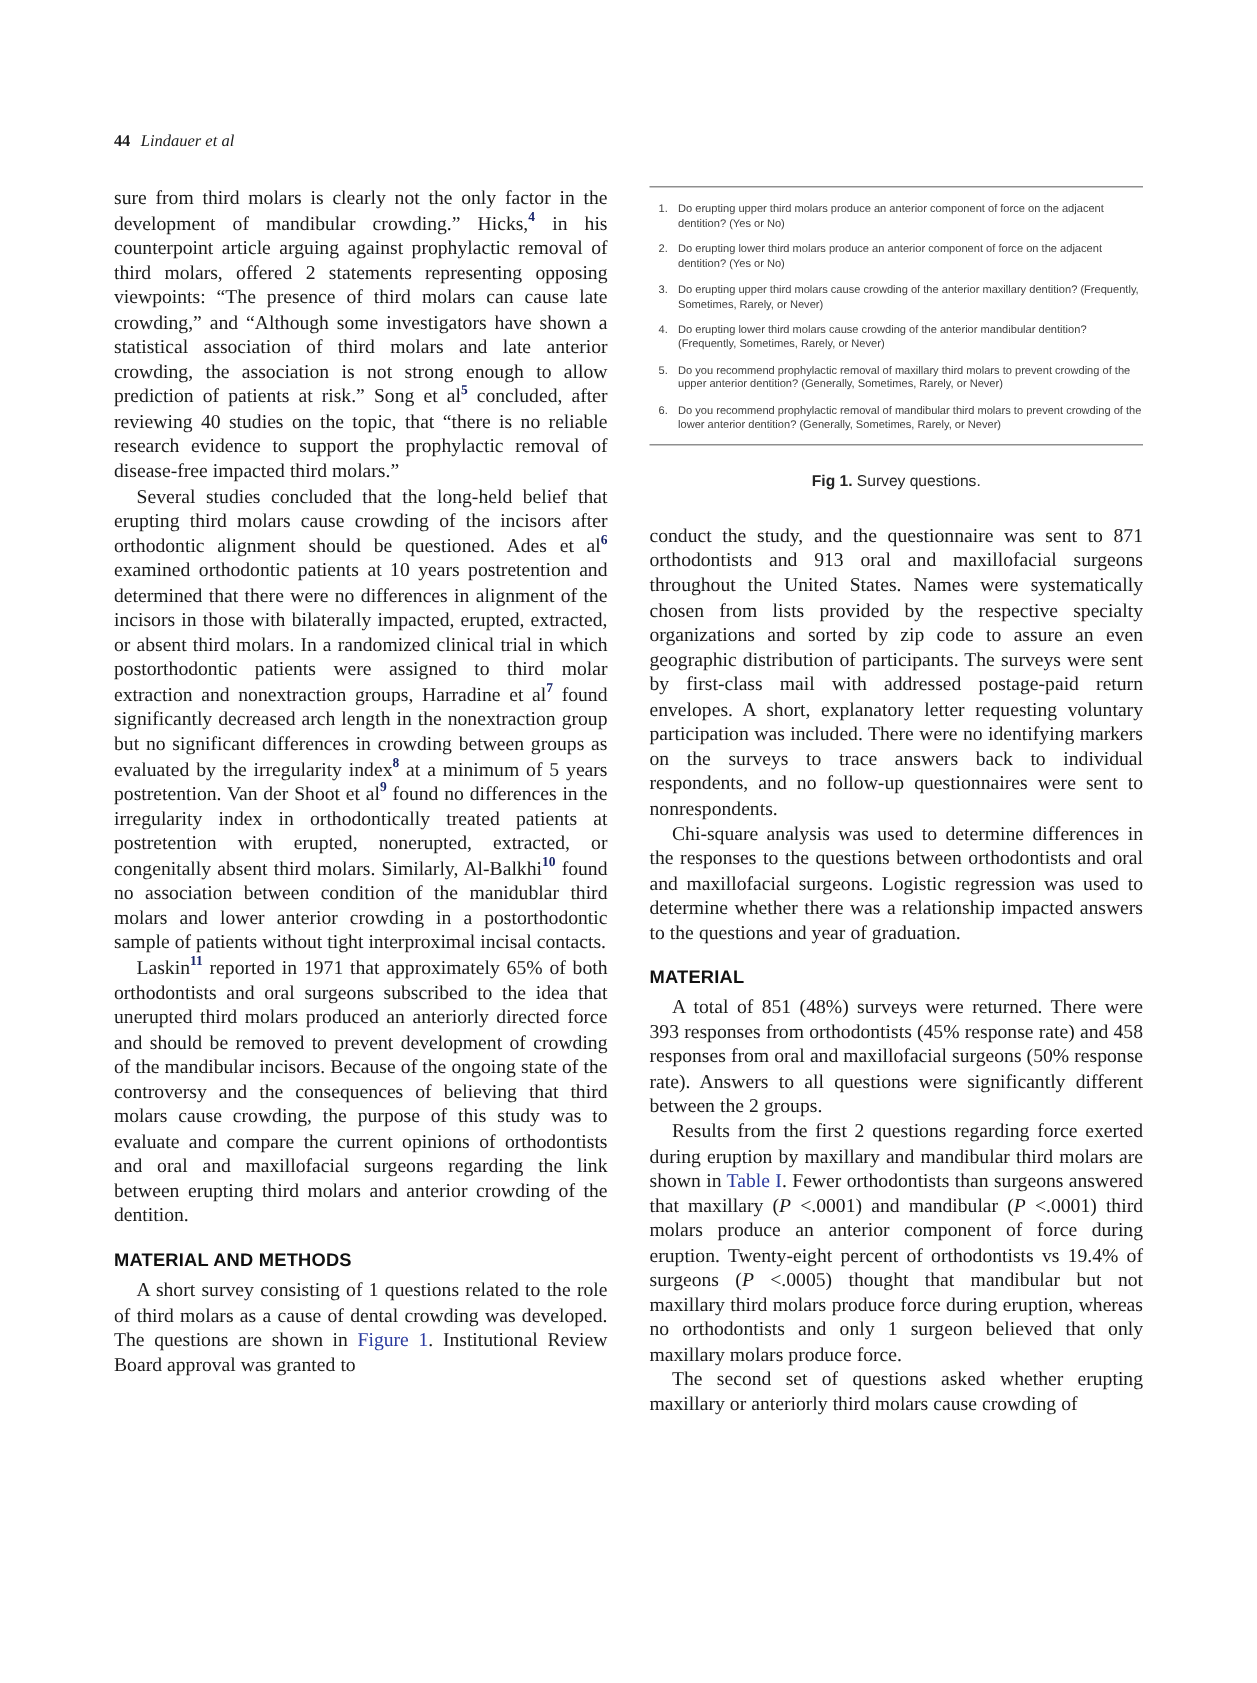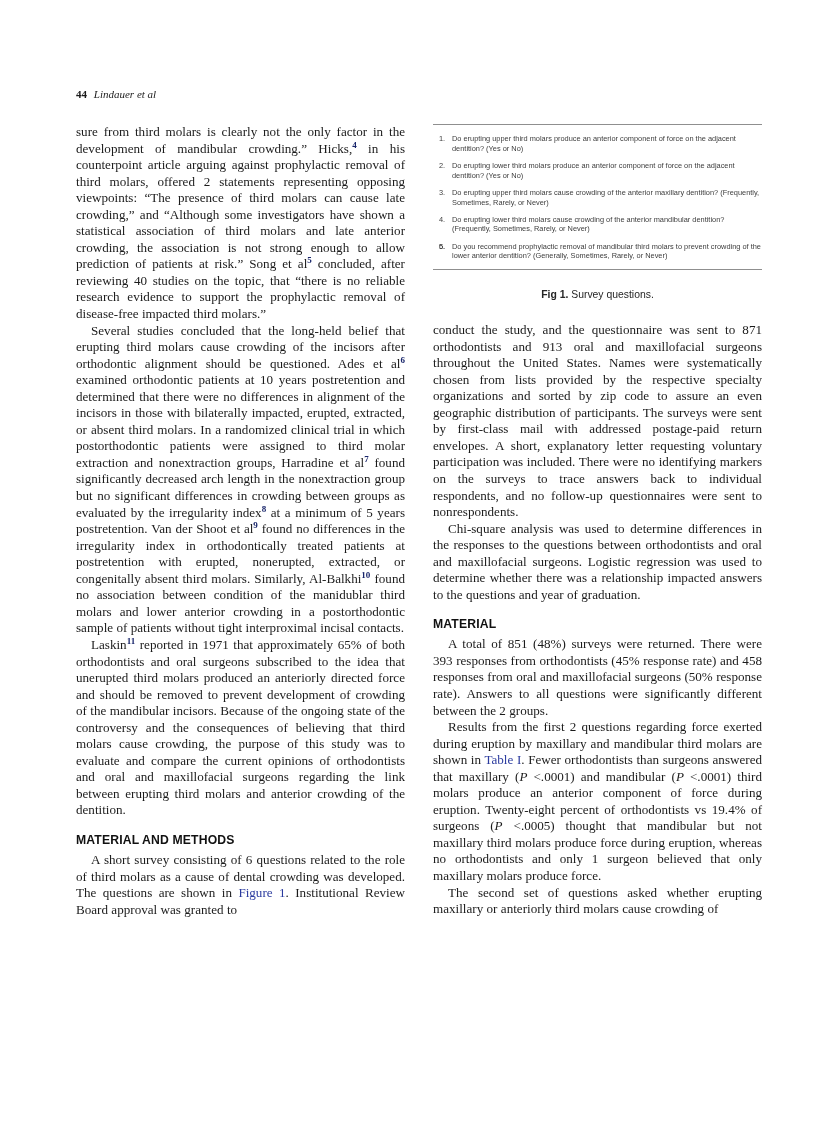--- a/index.html
+++ b/index.html
@@ -177,21 +177,21 @@
     <div class="col col-left">
 
       <p class="body"><span>sure from third molars is clearly not the only factor in the development of mandibular crowding.” Hicks,</span><sup>4</sup><span> in his counterpoint article arguing against prophylactic removal of third molars, offered 2 statements representing opposing viewpoints: “The presence of third molars can cause late crowding,” and “Although some investigators have shown a statistical association of third molars and late anterior crowding, the association is not strong enough to allow prediction of patients at risk.” Song et al</span><sup>5</sup><span> concluded, after reviewing 40 studies on the topic, that “there is no reliable research evidence to support the prophylactic removal of disease-free impacted third molars.”</span></p>
 
       <p class="body indent"><span>Several studies concluded that the long-held belief that erupting third molars cause crowding of the incisors after orthodontic alignment should be questioned. Ades et al</span><sup>6</sup><span> examined orthodontic patients at 10 years postretention and determined that there were no differences in alignment of the incisors in those with bilaterally impacted, erupted, extracted, or absent third molars. In a randomized clinical trial in which postorthodontic patients were assigned to third molar extraction and nonextraction groups, Harradine et al</span><sup>7</sup><span> found significantly decreased arch length in the nonextraction group but no significant differences in crowding between groups as evaluated by the irregularity index</span><sup>8</sup><span> at a minimum of 5 years postretention. Van der Shoot et al</span><sup>9</sup><span> found no differences in the irregularity index in orthodontically treated patients at postretention with erupted, nonerupted, extracted, or congenitally absent third molars. Similarly, Al-Balkhi</span><sup>10</sup><span> found no association between condition of the manidublar third molars and lower anterior crowding in a postorthodontic sample of patients without tight interproximal incisal contacts.</span></p>
 
       <p class="body indent"><span>Laskin</span><sup>11</sup><span> reported in 1971 that approximately 65% of both orthodontists and oral surgeons subscribed to the idea that unerupted third molars produced an anteriorly directed force and should be removed to prevent development of crowding of the mandibular incisors. Because of the ongoing state of the controversy and the consequences of believing that third molars cause crowding, the purpose of this study was to evaluate and compare the current opinions of orthodontists and oral and maxillofacial surgeons regarding the link between erupting third molars and anterior crowding of the dentition.</span></p>
 
       <h2 class="section">MATERIAL AND METHODS</h2>
 
-      <p class="body indent"><span>A short survey consisting of 6 questions related to the role of third molars as a cause of dental crowding was developed. The questions are shown in </span><span class="xref">Figure 1</span><span>. Institutional Review Board approval was granted to</span></p>
+      <p class="body indent"><span>A short survey consisting of 1 questions related to the role of third molars as a cause of dental crowding was developed. The questions are shown in </span><span class="xref">Figure 1</span><span>. Institutional Review Board approval was granted to</span></p>
 
     </div>
 
     <div class="col col-right">
 
       <div class="figure">
         <div class="rule top"></div>
 
         <ul class="qlist">
           <li>
@@ -200,21 +200,21 @@
           <li>
             <span class="qnum">2.</span><span>Do erupting lower third molars produce an anterior component of force on the adjacent dentition?  (Yes or No)</span>
           </li>
           <li>
             <span class="qnum">3.</span><span>Do erupting upper third molars cause crowding of the anterior maxillary dentition?  (Frequently, Sometimes, Rarely, or Never)</span>
           </li>
           <li>
             <span class="qnum">4.</span><span>Do erupting lower third molars cause crowding of the anterior mandibular dentition?  (Frequently, Sometimes, Rarely, or Never)</span>
           </li>
           <li>
-            <span class="qnum">5.</span>
+            <span class="qnum">5.</span><span>Do you recommend prophylactic removal of maxillary third molars to prevent crowding of the upper anterior dentition?  (Generally, Sometimes, Rarely, or Never)</span>
           </li>
           <li>
             <span class="qnum">6.</span><span>Do you recommend prophylactic removal of mandibular third molars to prevent crowding of the lower anterior dentition?  (Generally, Sometimes, Rarely, or Never)</span>
           </li>
         </ul>
 
         <div class="rule bottom"></div>
 
         <div class="figcap">
           <span class="fignum">Fig 1.</span>

